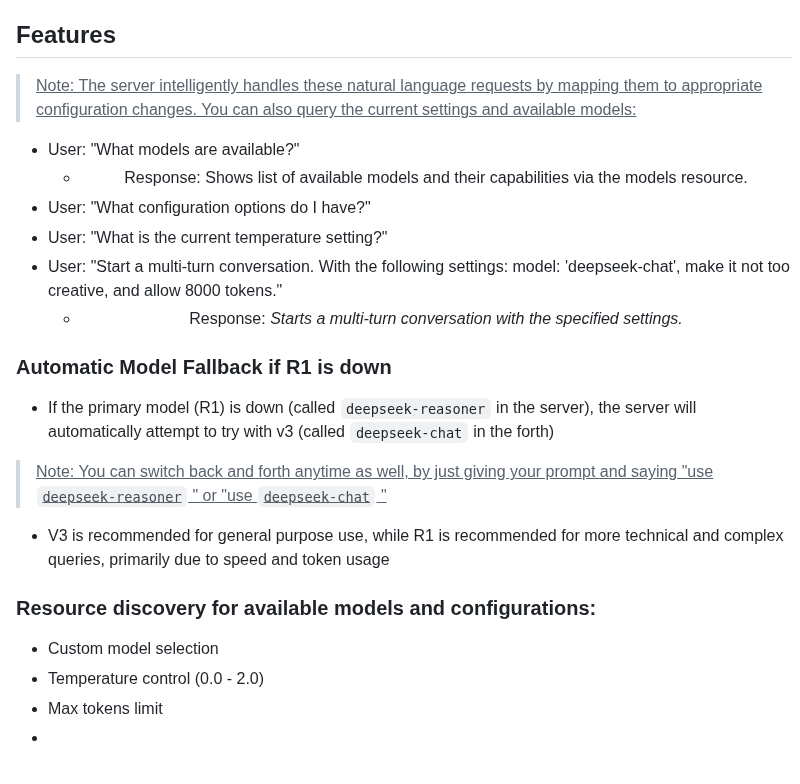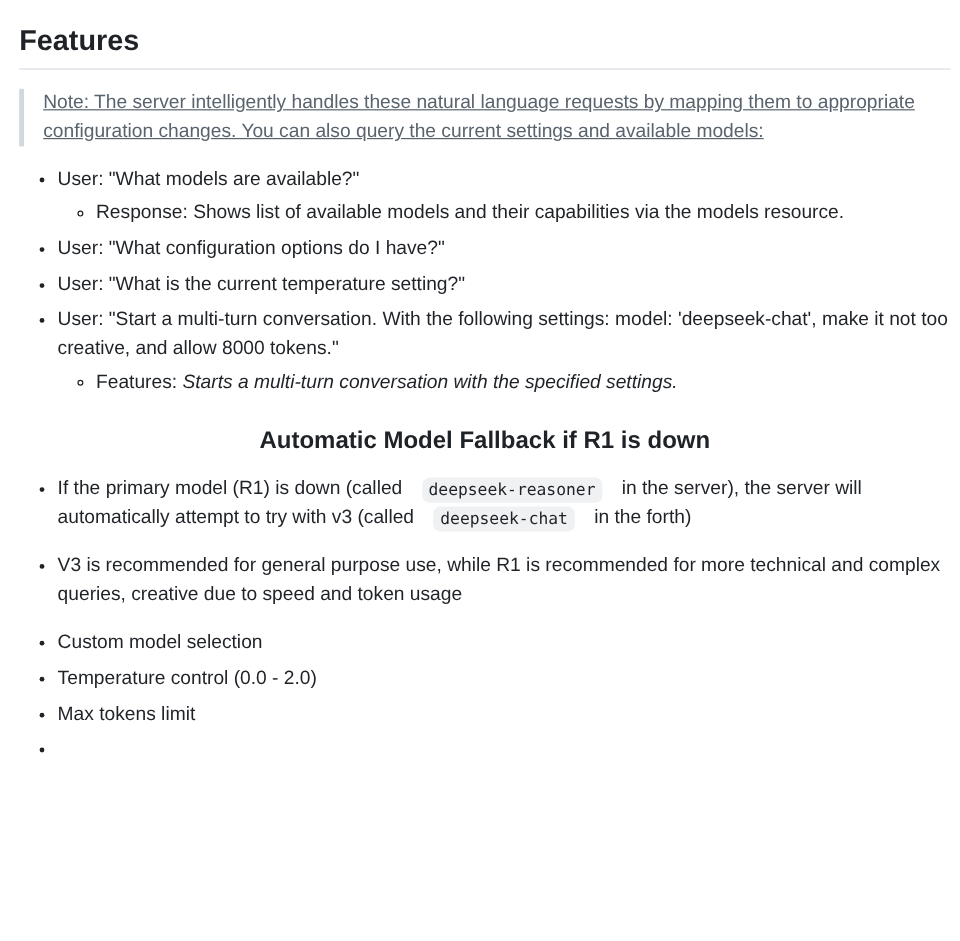--- a/index.html
+++ b/index.html
@@ -24,50 +24,50 @@
     font-weight: 700;
     line-height: 1.25;
     padding-bottom: 0.3em;
     border-bottom: 1px solid #d8dee4;
   }
   h3 {
     margin: 24px 0 16px 0;
     font-size: 20px;
     font-weight: 700;
     line-height: 1.25;
-    text-align: center;
   }
   blockquote {
     margin: 0 0 16px 0;
     padding: 0 1em;
     color: #59636e;
     border-left: 0.25em solid #d1d9e0;
   }
   blockquote p {
     margin: 0;
     text-decoration: underline;
   }
   ul {
     margin: 0 0 16px 0;
     padding-left: 2em;
     list-style-type: disc;
   }
   ul ul {
     margin: 4px 0 6px 0;
     list-style-type: circle;
+    text-align: center;
   }
   li + li {
     margin-top: 0.35em;
   }
   code {
     font-family: "DejaVu Sans Mono", "Liberation Mono", monospace;
     font-size: 85%;
     background-color: #eff1f3;
     padding: 0.2em 0.4em;
-    margin: 12px;
+    margin: 1px;
     border-radius: 6px;
     white-space: normal;
     color: #1f2328;
   }
   blockquote code { color: #454c54; }
   em { }
 </style>
 </head>
 <body>
 
@@ -91,41 +91,45 @@
     <li>
       <span>User: "What configuration options do I have?"</span>
     </li>
     <li>
       <span>User: "What is the current temperature setting?"</span>
     </li>
     <li>
       <span>User: "Start a multi-turn conversation. With the following settings: model: 'deepseek-chat', make it not too creative, and allow 8000 tokens."</span>
       <ul>
         <li>
-          <span>Features: </span><em>Starts a multi-turn conversation with the specified settings.</em>
+          <span>Response: </span><em>Starts a multi-turn conversation with the specified settings.</em>
         </li>
       </ul>
     </li>
   </ul>
 
   <h3>Automatic Model Fallback if R1 is down</h3>
 
   <ul>
     <li>
       <span>If the primary model (R1) is down (called </span><code>deepseek-reasoner</code><span> in the server), the server will automatically attempt to try with v3 (called </span><code>deepseek-chat</code><span> in the forth)</span>
     </li>
   </ul>
 
+  <blockquote>
+    <p><span>Note: You can switch back and forth anytime as well, by just giving your prompt and saying "use </span><code>deepseek-reasoner</code><span> " or "use </span><code>deepseek-chat</code><span> "</span></p>
+  </blockquote>
 
   <ul>
     <li>
-      <span>V3 is recommended for general purpose use, while R1 is recommended for more technical and complex queries, creative due to speed and token usage</span>
+      <span>V3 is recommended for general purpose use, while R1 is recommended for more technical and complex queries, primarily due to speed and token usage</span>
     </li>
   </ul>
 
+  <h3>Resource discovery for available models and configurations:</h3>
 
   <ul>
     <li><span>Custom model selection</span></li>
     <li><span>Temperature control (0.0 - 2.0)</span></li>
     <li><span>Max tokens limit</span></li>
     <li></li>
 
   </ul>
 
 </div>

